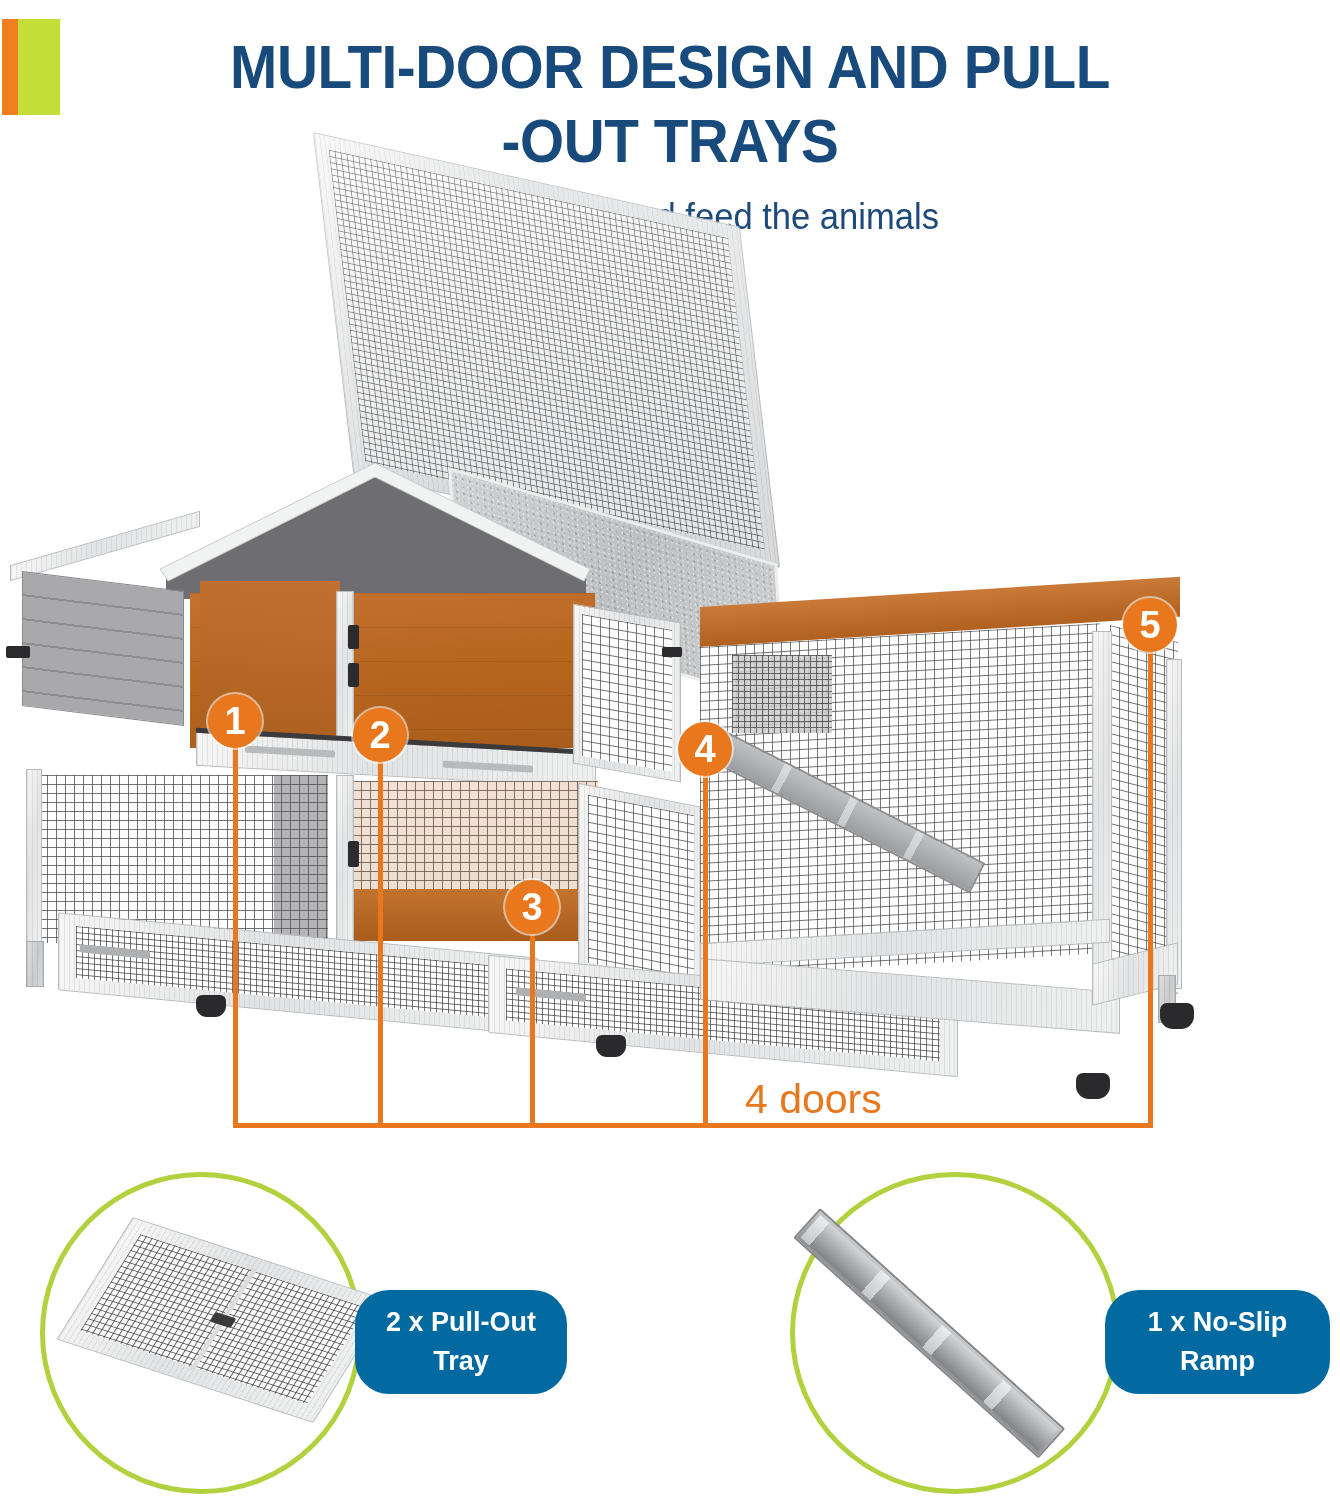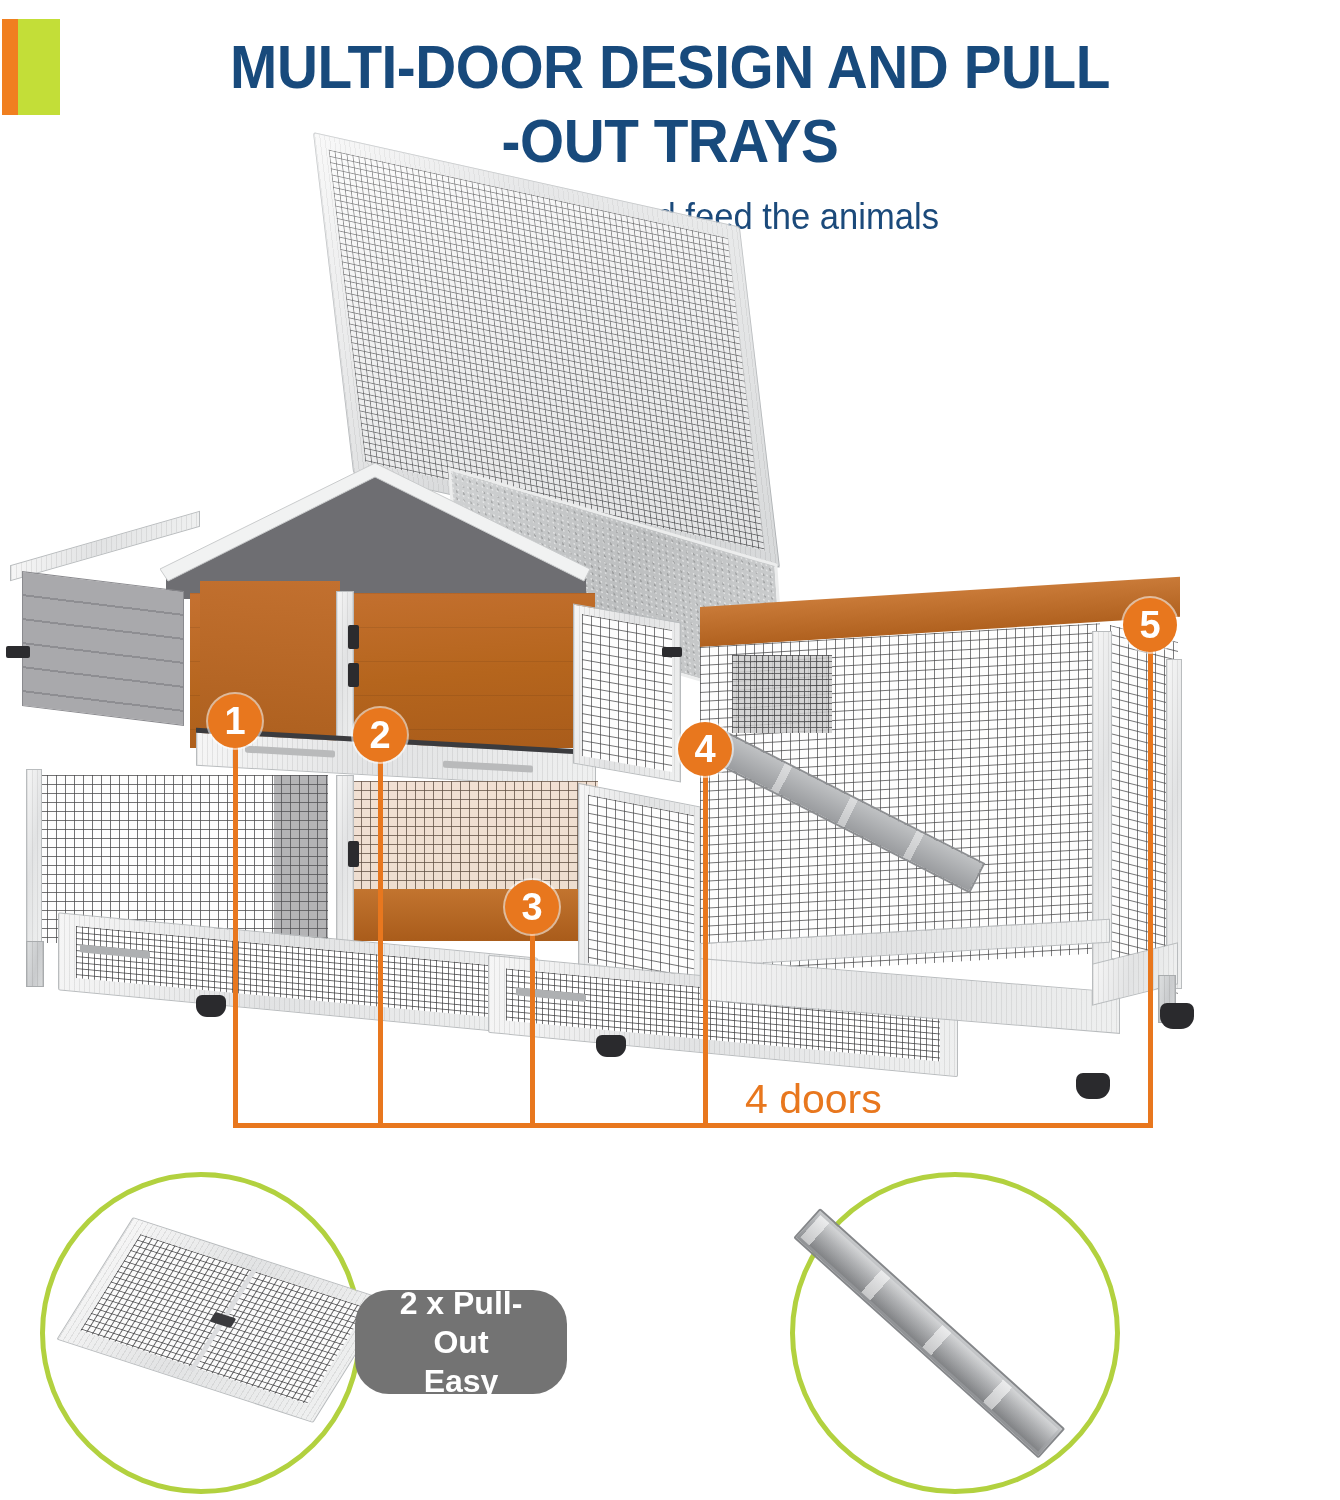--- a/index.html
+++ b/index.html
@@ -177,25 +177,25 @@
     height: 330px;
   }
   .ellipse {
     position: absolute;
     border: 5px solid #B2D13F;
     border-radius: 50%;
     box-sizing: border-box;
   }
   .pill {
     position: absolute;
-    background: #737373;
+    background: #0369a1;
     border-radius: 34px;
     color: #ffffff;
     font-weight: bold;
-    font-size: 32px;
+    font-size: 27px;
     line-height: 39px;
     text-align: center;
     display: flex;
     align-items: center;
     justify-content: center;
     padding: 10px 18px;
     box-sizing: border-box;
   }
 </style>
 </head>
@@ -371,31 +371,37 @@
     <div class="wood" style="position:absolute; inset:0; border-radius:2px;"></div>
     <div class="mesh-fine" style="position:absolute; left:16px; top:14px; right:16px; bottom:16px;"></div>
     <div style="position:absolute; left:50%; top:12px; width:5px; bottom:12px; background:#dcdddf; transform:translateX(-50%);"></div>
     <div style="position:absolute; left:50%; top:50%; width:22px; height:11px;
                 background:#3a3a3d; border-radius:2px; transform:translate(-50%,-50%);"></div>
   </div>
 
   <div class="pill" style="left:355px; top:122px; width:212px; height:104px;">
     <div>
       <div>2 x Pull-Out</div>
-      <div>Easy</div>
+      <div>Tray</div>
     </div>
   </div>
 </div>
 
 <div class="feature" style="left:760px; width:580px;">
   <div class="ellipse" style="left:30px; top:4px; width:330px; height:322px;"></div>
 
   <div style="position:absolute; left:60px; top:40px; width:330px; height:40px;
               transform: rotate(42deg); transform-origin: 0 0;
               background:linear-gradient(180deg,#c6c8ca 0%, #a9abae 45%, #8f9194 100%);
               border:2px solid #85878a; box-sizing:border-box; border-radius:2px;">
     <div style="position:absolute; inset:3px;
       background:repeating-linear-gradient(90deg,
         rgba(255,255,255,0.55) 0 12px, rgba(0,0,0,0) 12px 82px),
       linear-gradient(180deg, rgba(255,255,255,0.30), rgba(0,0,0,0.12));"></div>
   </div>
 
+  <div class="pill" style="left:345px; top:122px; width:225px; height:104px;">
+    <div>
+      <div>1 x No-Slip</div>
+      <div>Ramp</div>
+    </div>
+  </div>
 </div>
 
 </body></html>

